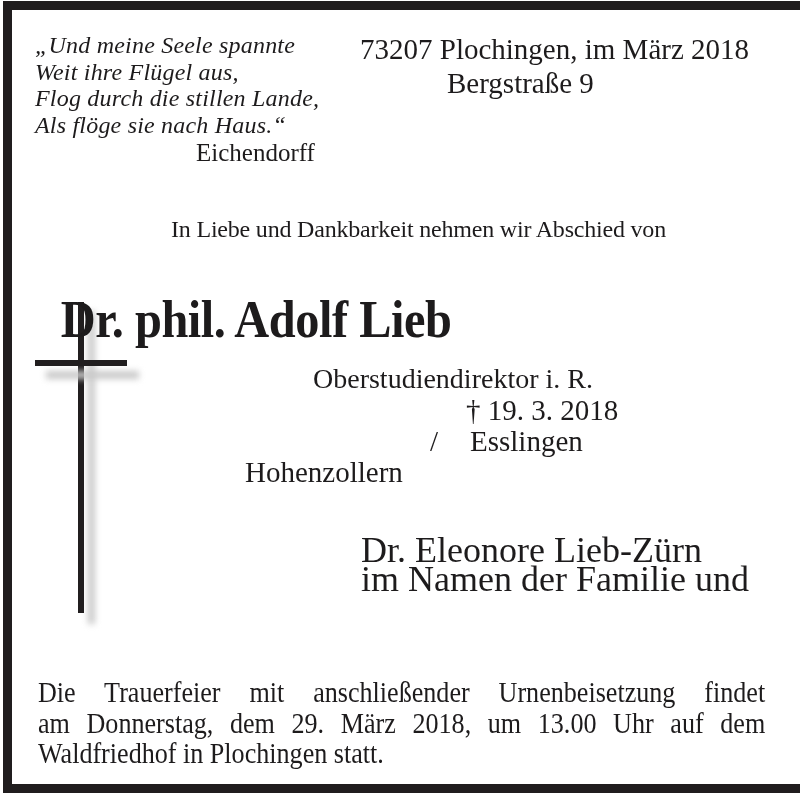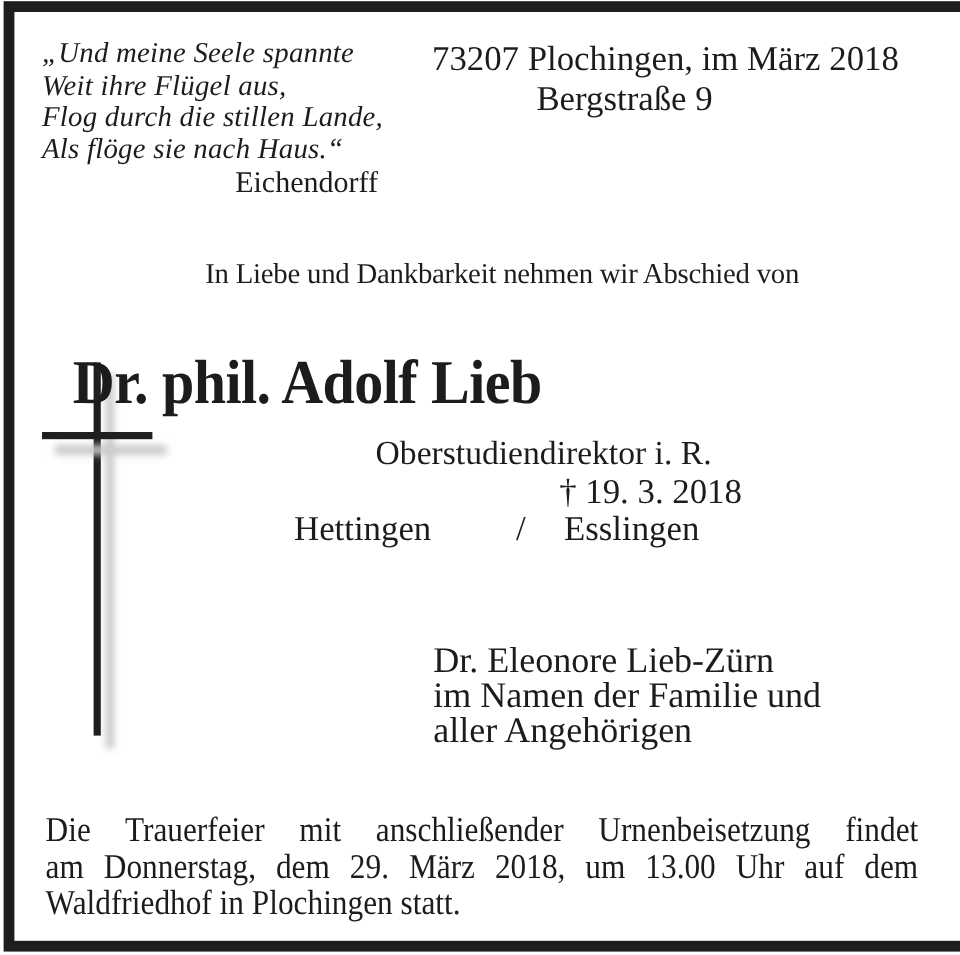--- a/index.html
+++ b/index.html
@@ -46,21 +46,21 @@
   .ptitle     { position:absolute; left:281px; top:363px; font-size:28px; white-space:nowrap;margin-left:32px; }
   .pdata      { position:absolute; font-size:29px; white-space:nowrap; }
   .birth-date { left:245px; top:394px; }
   .death-date { left:466px; top:394px; }
   .birth-town { left:245px; top:425px; }
   .town-sep   { left:430px; top:425px; }
   .death-town { left:470px; top:425px; }
   .birth-region { left:245px; top:456px; }
 
   
-  .mourners { position:absolute; left:361px; top:536px; font-size:30px;
+  .mourners { position:absolute; left:361px; top:536px; font-size:36px;
               line-height:29px; white-space:nowrap; }
 
   
   .funeral { position:absolute; left:38px; top:677px; width:808px;
              transform:scaleX(0.9); transform-origin:left top;
              font-size:29px; line-height:30.5px; }
   .funeral .jline { text-align:justify; text-align-last:justify; }
   .funeral .jline.last { text-align-last:left; }
 </style>
 </head>
@@ -93,28 +93,27 @@
 
   <div class="name">
     <span class="squeeze">Dr. phil. Adolf Lieb</span>
   </div>
 
   <div class="ptitle">Oberstudiendirektor i. R.</div>
 
 
   <div class="pdata death-date"><span>†</span> <span>19. 3. 2018</span></div>
 
-  <div class="pdata birth-town">Hettingen</div>
   <div class="pdata town-sep">/</div>
   <div class="pdata death-town">Esslingen</div>
+  <div class="pdata birth-region">Hohenzollern</div>
 
   <div class="mourners">
     <div>Dr. Eleonore Lieb-Zürn</div>
     <div>im Namen der Familie und</div>
-    <div>aller Angehörigen</div>
   </div>
 
   <div class="funeral">
     <div class="jline">Die Trauerfeier mit anschließender Urnenbeisetzung findet</div>
     <div class="jline">am Donnerstag, dem 29. März 2018, um 13.00 Uhr auf dem</div>
     <div class="jline last">Waldfriedhof in Plochingen statt.</div>
   </div>
 </div>
 
 </body></html>

